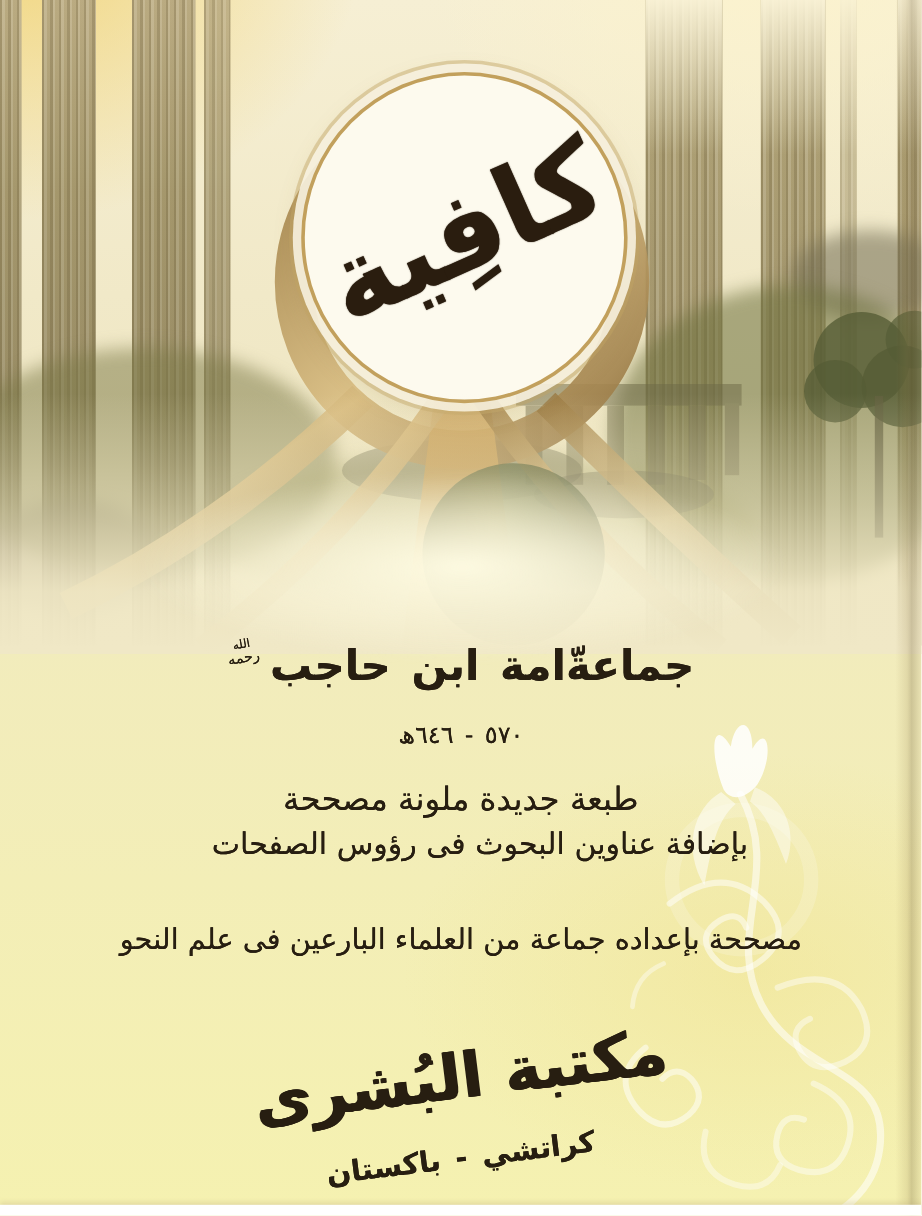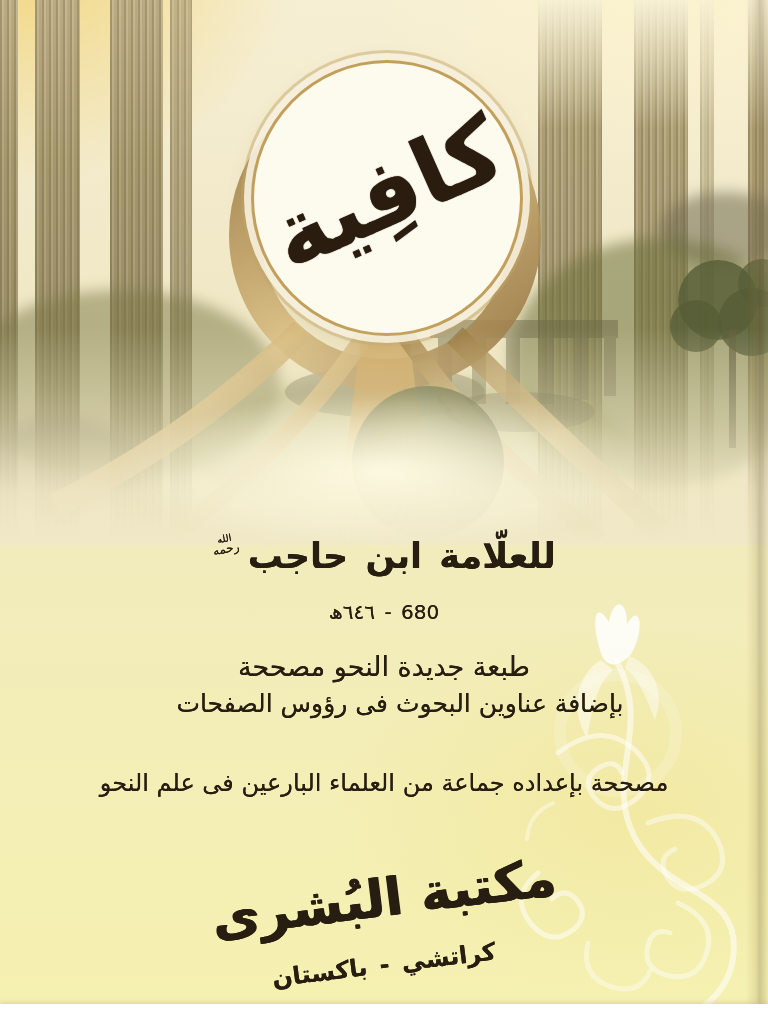--- a/index.html
+++ b/index.html
@@ -167,24 +167,24 @@
       <path d="M55,230 q-24,10 -26,36" stroke-width="4" opacity=".4"></path>
     </g>
     <g fill="#ffffff">
       <path d="M105,85 C93,55 95,23 111,49 C115,25 129,25 129,51 C143,27 147,59 133,81 C123,93 111,95 105,85 Z" opacity=".85"></path>
       <path d="M103,87 C79,101 71,135 89,165 C95,133 99,111 115,97 Z" opacity=".5"></path>
       <path d="M131,83 C157,93 167,121 157,147 C147,121 139,103 127,95 Z" opacity=".45"></path>
     </g>
   </svg>
 
   <div class="line author-row">
-    <span>للعلّامة ابن حاجب</span><span class="honorific"><b>الله</b><span>رحمه</span></span>
+    <span>جماعةّامة ابن حاجب</span><span class="honorific"><b>الله</b><span>رحمه</span></span>
   </div>
-  <div class="line dates">680 - ٦٤٦ھ</div>
-  <div class="line ed1">طبعة جديدة النحو مصححة</div>
+  <div class="line dates">٥٧٠ - ٦٤٦ھ</div>
+  <div class="line ed1">طبعة جديدة ملونة مصححة</div>
   <div class="line ed2">بإضافة عناوين البحوث فى رؤوس الصفحات</div>
   <div class="line prep1">مصححة بإعداده جماعة من العلماء البارعين فى علم النحو</div>
   <div class="line publisher">مكتبة البُشرى</div>
   <div class="line location">كراتشي - باكستان</div>
 
   <div class="right-edge"></div>
   <div class="bottom-edge"></div>
 </div>
 
 </body></html>

